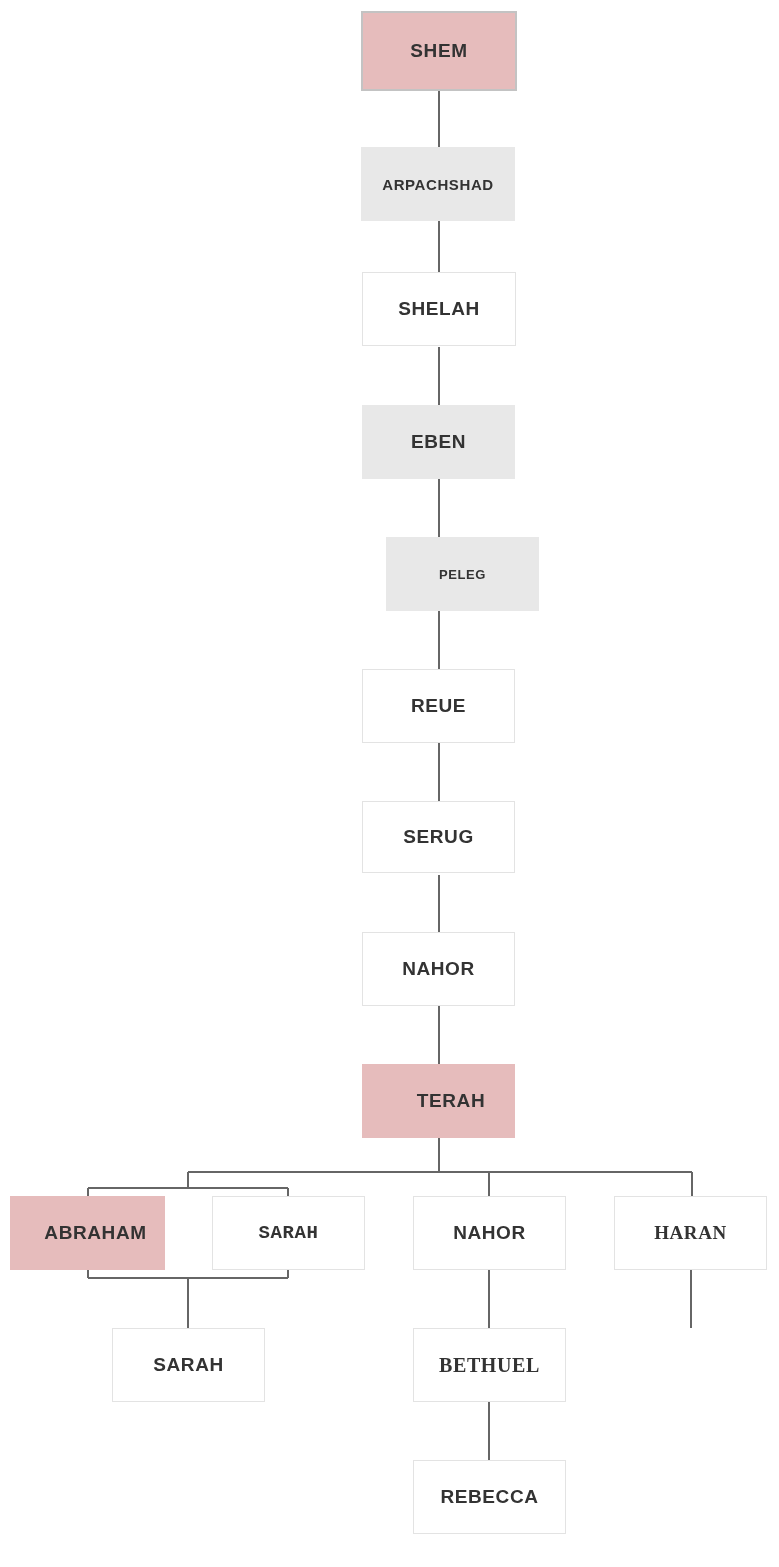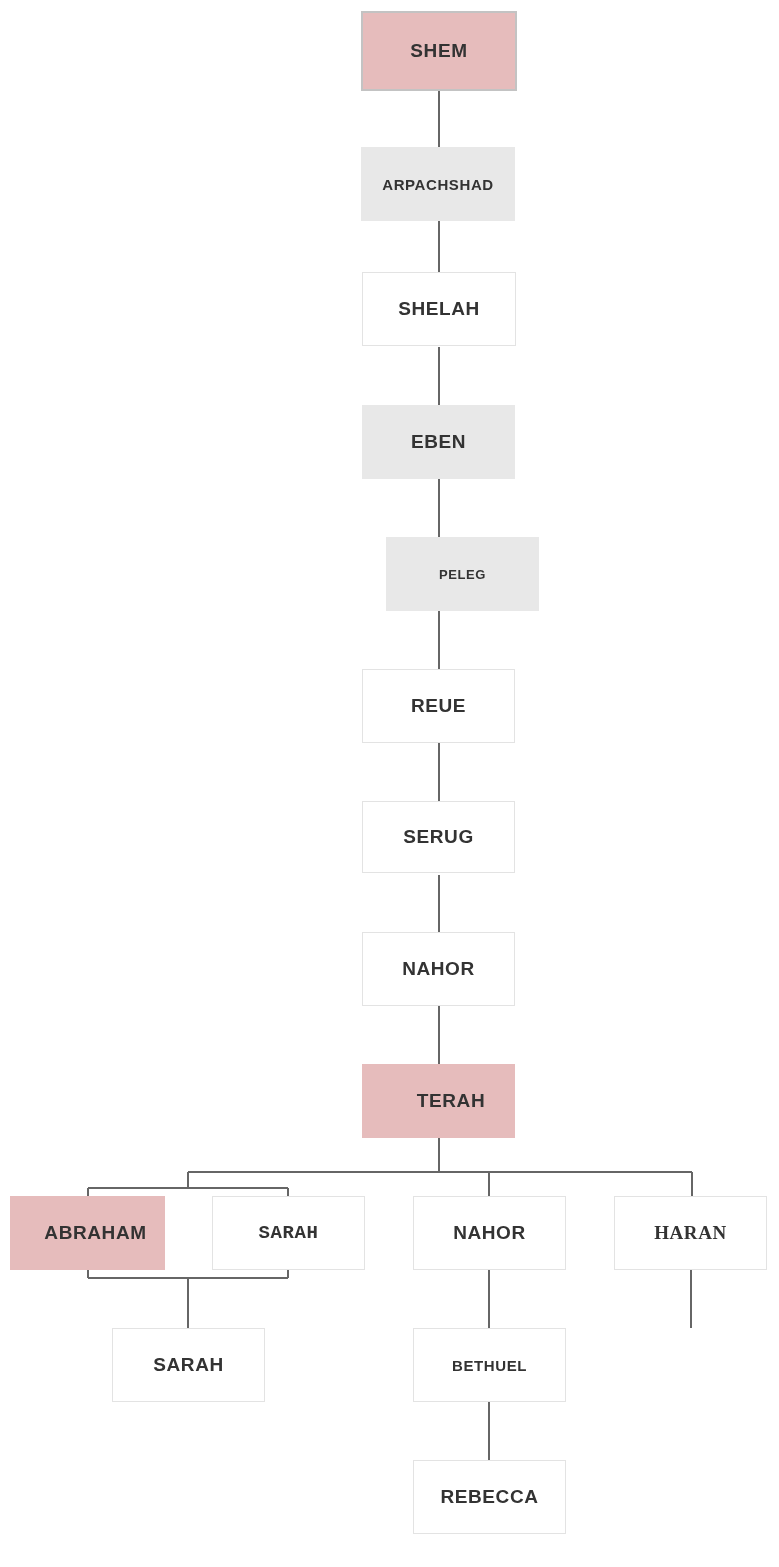--- a/index.html
+++ b/index.html
@@ -149,21 +149,21 @@
   </div>
 
   <div class="node plain" style="left:614px; top:1196px; width:153px; height:74px; font-size:19px;font-family:Liberation Serif, serif;">
     <span class="label">HARAN</span>
   </div>
 
   <div class="node plain" style="left:112px; top:1328px; width:153px; height:74px; font-size:19px;">
     <span class="label">SARAH</span>
   </div>
 
-  <div class="node plain" style="left:413px; top:1328px; width:153px; height:74px; font-size:15px;">
+  <div class="node plain" style="left:413px; top:1328px; width:153px; height:74px; font-size:20px;font-family:Liberation Serif, serif;">
     <span class="label">BETHUEL</span>
   </div>
 
 
   <div class="node plain" style="left:413px; top:1460px; width:153px; height:74px; font-size:19px;">
     <span class="label">REBECCA</span>
   </div>
 
 </div>
 

